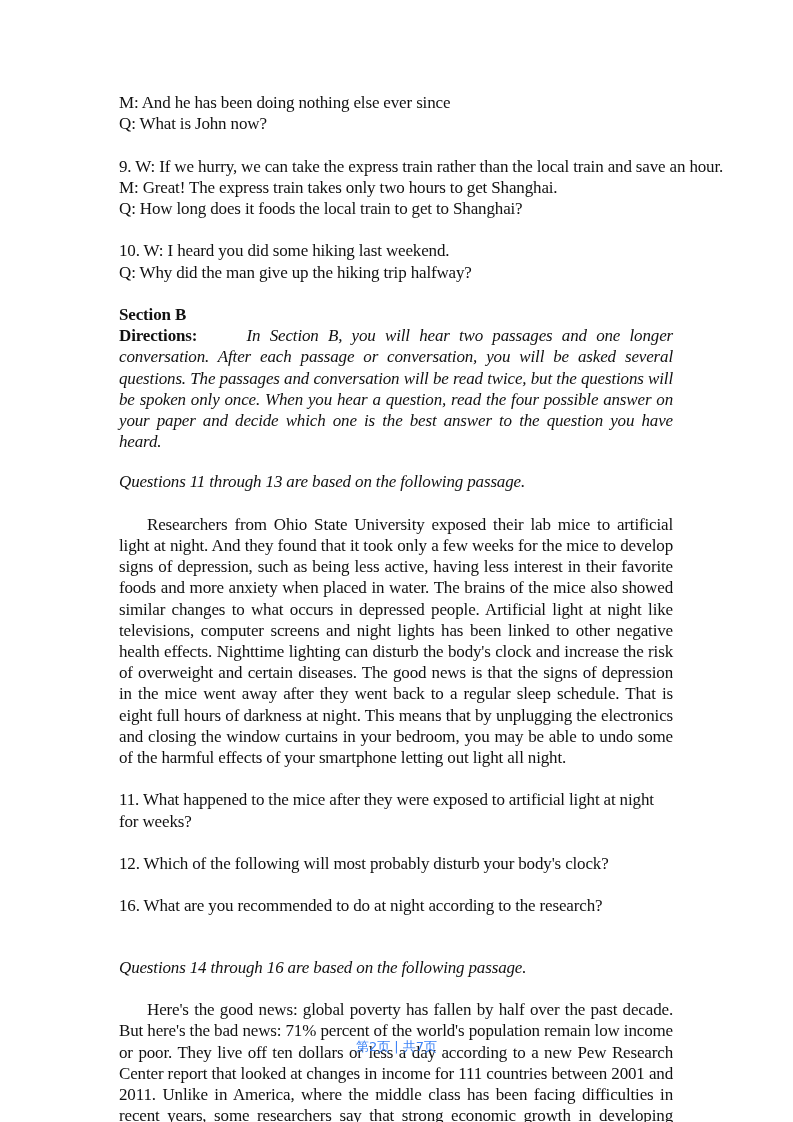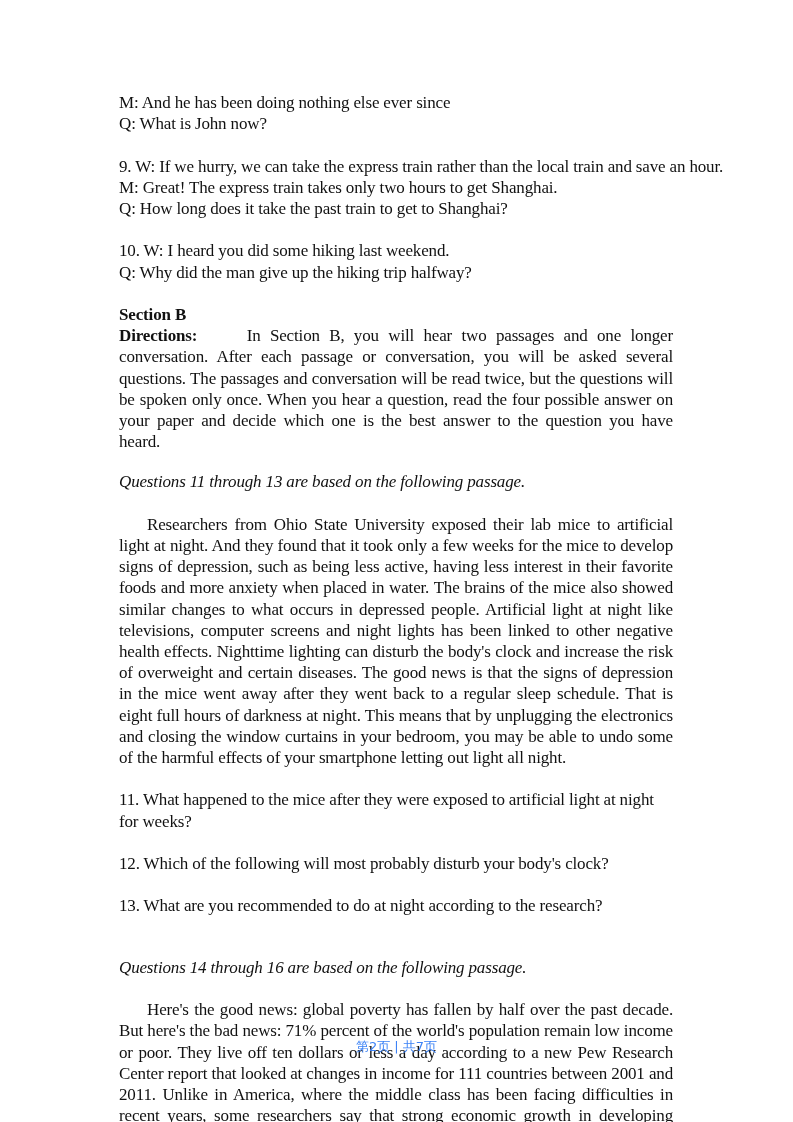--- a/index.html
+++ b/index.html
@@ -37,20 +37,21 @@
     }
     .directions {
       text-align: justify;
       text-align-last: left;
     }
     .directions .label {
       font-weight: bold;
       font-style: normal;
     }
     .directions .body {
+      font-style: italic;
       margin-left: 40px;
     }
     .subhead {
       font-weight: normal;
       font-style: italic;
       margin-top: 19px;
     }
     .para {
       text-align: justify;
       text-indent: 28px;
@@ -77,21 +78,21 @@
   <div>
     <span class="line">M: And he has been doing nothing else ever since</span>
     <span class="line">Q: What is John now?</span>
   </div>
 
   <div class="gap"></div>
 
   <div>
     <span class="line">9. W: If we hurry, we can take the express train rather than the local train and save an hour.</span>
     <span class="line">M: Great! The express train takes only two hours to get Shanghai.</span>
-    <span class="line">Q: How long does it take the past train to get to Shanghai?</span>
+    <span class="line">Q: How long does it foods the local train to get to Shanghai?</span>
   </div>
 
   <div class="gap"></div>
 
   <div>
     <span class="line">10. W: I heard you did some hiking last weekend.</span>
     <span class="line">Q: Why did the man give up the hiking trip halfway?</span>
   </div>
 
   <div class="gap"></div>
@@ -108,21 +109,21 @@
   <div class="gap"></div>
 
   <div class="para">Researchers from Ohio State University exposed their lab mice to artificial light at night. And they found that it took only a few weeks for the mice to develop signs of depression, such as being less active, having less interest in their favorite foods and more anxiety when placed in water. The brains of the mice also showed similar changes to what occurs in depressed people. Artificial light at night like televisions, computer screens and night lights has been linked to other negative health effects. Nighttime lighting can disturb the body's clock and increase the risk of overweight and certain diseases. The good news is that the signs of depression in the mice went away after they went back to a regular sleep schedule. That is eight full hours of darkness at night. This means that by unplugging the electronics and closing the window curtains in your bedroom, you may be able to undo some of the harmful effects of your smartphone letting out light all night.</div>
 
   <div class="gap"></div>
 
   <span class="question">11. What happened to the mice after they were exposed to artificial light at night for weeks?</span>
   <div class="gap"></div>
   <span class="question">12. Which of the following will most probably disturb your body's clock?</span>
   <div class="gap"></div>
-  <span class="question">13. What are you recommended to do at night according to the research?</span>
+  <span class="question">16. What are you recommended to do at night according to the research?</span>
   <div class="gap"></div>
 
   <div class="subhead">Questions 14 through 16 are based on the following passage.</div>
 
   <div class="gap"></div>
 
   <div class="para">Here's the good news: global poverty has fallen by half over the past decade. But here's the bad news: 71% percent of the world's population remain low income or poor. They live off ten dollars or less a day according to a new Pew Research Center report that looked at changes in income for 111 countries between 2001 and 2011. Unlike in America, where the middle class has been facing difficulties in recent years, some researchers say that strong economic growth in developing countries has helped shrink poverty and expand the middle class globally. Gut the</div>
 
 </div>
 

